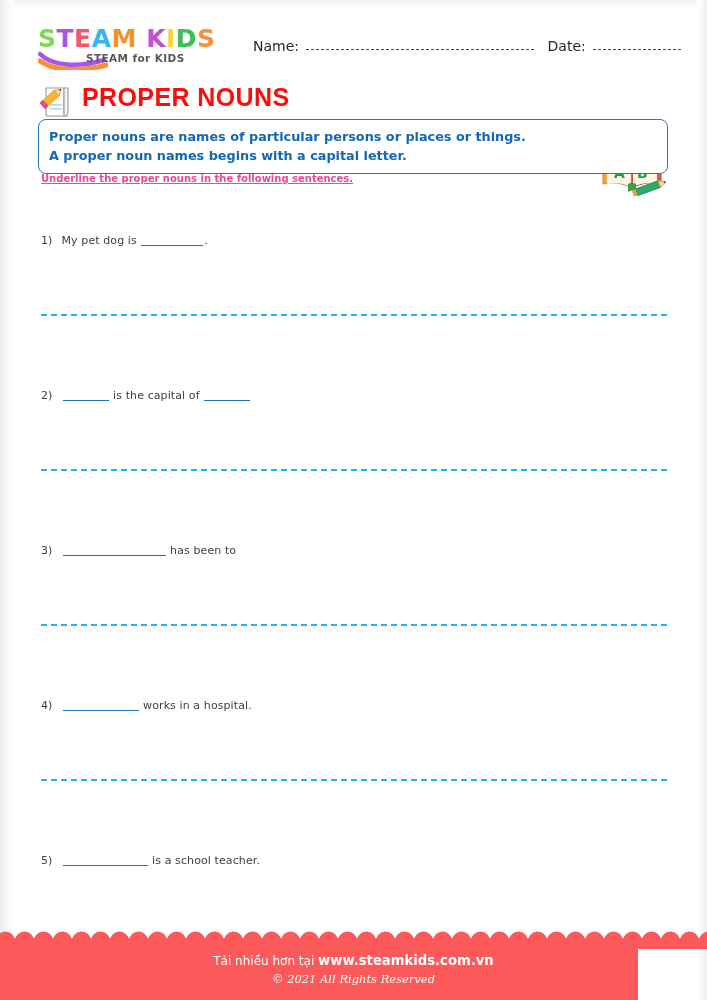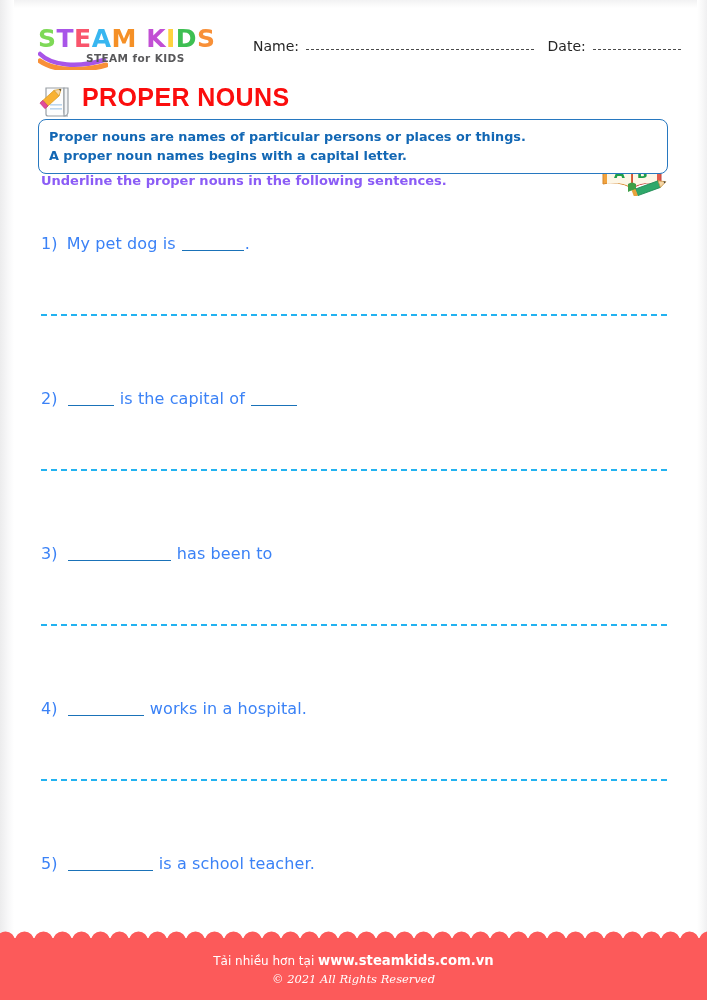--- a/index.html
+++ b/index.html
@@ -147,38 +147,39 @@
     color: #1267b4;
     line-height: 19px;
     white-space: nowrap;
   }
 
   #directive {
     position: absolute;
     left: 41px; top: 173px;
     font-family: "DejaVu Sans", sans-serif;
     font-weight: bold;
-    font-size: 13px;
-    color: #8b5cf6;
-    white-space: nowrap;
+    font-size: 10px;
+    color: #ec4899;
+    white-space: nowrap;
+    text-decoration: underline;
   }
 
   
   #questions {
     position: absolute;
     left: 0; top: 228px;
     width: 707px;
   }
   .qblock { position: relative; height: 155px; }
   .qtext {
     position: absolute;
     left: 41px; top: 6px;
     font-family: "DejaVu Sans", sans-serif;
-    font-size: 16px;
-    color: #3b82f6;
+    font-size: 11px;
+    color: #404040;
     white-space: nowrap;
     letter-spacing: 0.1px;
   }
   .qnum { margin-right: 9px; }
   .blank {
     display: inline-block;
     border-bottom: 1.6px solid #1a72b8;
     vertical-align: -2px;
     margin: 0 1px;
   }
@@ -188,21 +189,21 @@
     top: 86px;
     width: 626px;
     height: 0;
     border-top: 2px dashed #22b2f0;
   }
 
   
   #footer {
     position: absolute;
     left: 0; bottom: 0;
-    width: 707px;
+    width: 638px;
     height: 62px;
     background: #fc5a5a;
   }
   #scallops {
     position: absolute;
     left: 0; top: -11px;
     width: 707px;
     height: 22px;
     display: block;
   }

